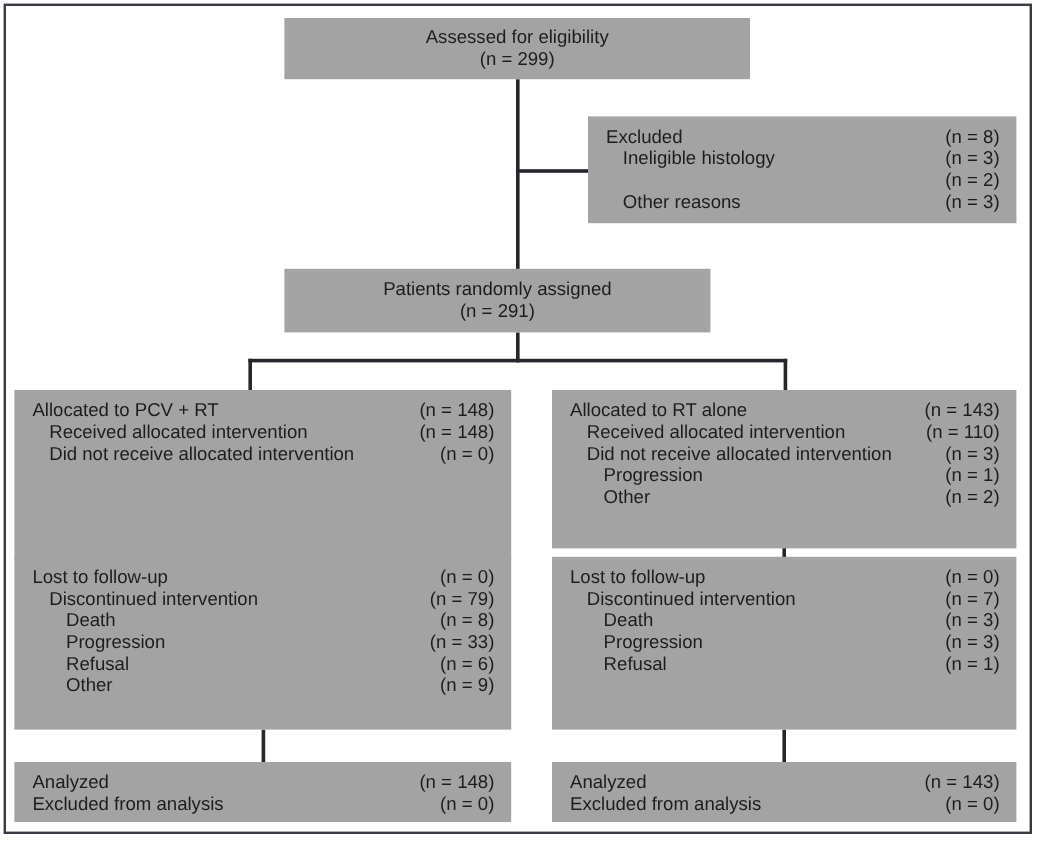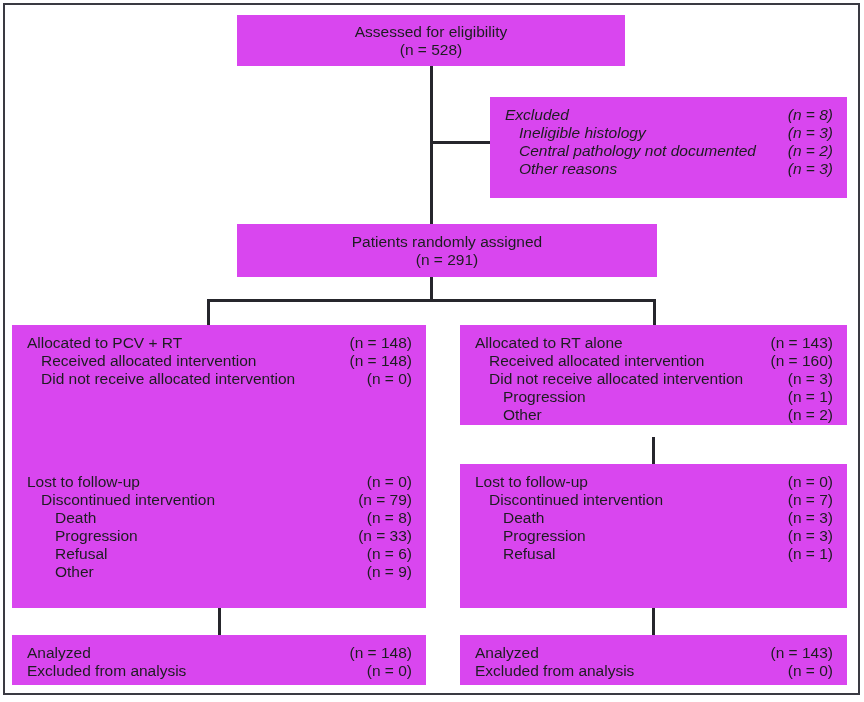--- a/index.html
+++ b/index.html
@@ -29,21 +29,21 @@
     width: 857px;
     height: 692px;
     border: 2px solid #3a3a42;
     box-sizing: border-box;
     pointer-events: none;
   }
 
   
   .node {
     position: absolute;
-    background: #d946ef;
+    background: #a3a3a3;
     box-sizing: border-box;
     color: #1d1d20;
     font-size: 15.5px;
     line-height: 1.0;
   }
   .node.centered {
     display: flex;
     flex-direction: column;
     align-items: center;
     justify-content: center;
@@ -114,49 +114,48 @@
   <div class="vline" style="left:218px; top:437px; height:28px;"></div>
 
   <div class="vline" style="left:218px; top:608px; height:28px;"></div>
 
   <div class="vline" style="left:652px; top:437px; height:28px;"></div>
 
   <div class="vline" style="left:652px; top:608px; height:28px;"></div>
 
   <div class="node centered" style="left:237px; top:15px; width:388px; height:51px;">
     <div class="cline">Assessed for eligibility</div>
-    <div class="cline">(n = 528)</div>
-  </div>
-
-  <div class="node" style="left:490px; top:97px; width:357px; height:101px;font-style:italic;">
+    <div class="cline">(n = 299)</div>
+  </div>
+
+  <div class="node" style="left:490px; top:97px; width:357px; height:89px;">
     <div class="rows">
       <div class="row">
         <span class="label">Excluded</span>
         <span class="spacer"></span>
         <span class="count">(n = 8)</span>
       </div>
       <div class="row indent-1">
         <span class="label">Ineligible histology</span>
         <span class="spacer"></span>
         <span class="count">(n = 3)</span>
       </div>
       <div class="row indent-1">
-        <span class="label">Central pathology not documented</span>
         <span class="spacer"></span>
         <span class="count">(n = 2)</span>
       </div>
       <div class="row indent-1">
         <span class="label">Other reasons</span>
         <span class="spacer"></span>
         <span class="count">(n = 3)</span>
       </div>
     </div>
   </div>
 
-  <div class="node centered" style="left:237px; top:224px; width:420px; height:53px;">
+  <div class="node centered" style="left:237px; top:224px; width:355px; height:53px;">
     <div class="cline">Patients randomly assigned</div>
     <div class="cline">(n = 291)</div>
   </div>
 
   <div class="node" style="left:12px; top:325px; width:414px; height:141px;">
     <div class="rows">
       <div class="row">
         <span class="label">Allocated to PCV + RT</span>
         <span class="spacer"></span>
         <span class="count">(n = 148)</span>
@@ -167,31 +166,31 @@
         <span class="count">(n = 148)</span>
       </div>
       <div class="row indent-1">
         <span class="label">Did not receive allocated intervention</span>
         <span class="spacer"></span>
         <span class="count">(n = 0)</span>
       </div>
     </div>
   </div>
 
-  <div class="node" style="left:460px; top:325px; width:387px; height:100px;">
+  <div class="node" style="left:460px; top:325px; width:387px; height:132px;">
     <div class="rows">
       <div class="row">
         <span class="label">Allocated to RT alone</span>
         <span class="spacer"></span>
         <span class="count">(n = 143)</span>
       </div>
       <div class="row indent-1">
         <span class="label">Received allocated intervention</span>
         <span class="spacer"></span>
-        <span class="count">(n = 160)</span>
+        <span class="count">(n = 110)</span>
       </div>
       <div class="row indent-1">
         <span class="label">Did not receive allocated intervention</span>
         <span class="spacer"></span>
         <span class="count">(n = 3)</span>
       </div>
       <div class="row indent-2">
         <span class="label">Progression</span>
         <span class="spacer"></span>
         <span class="count">(n = 1)</span>

